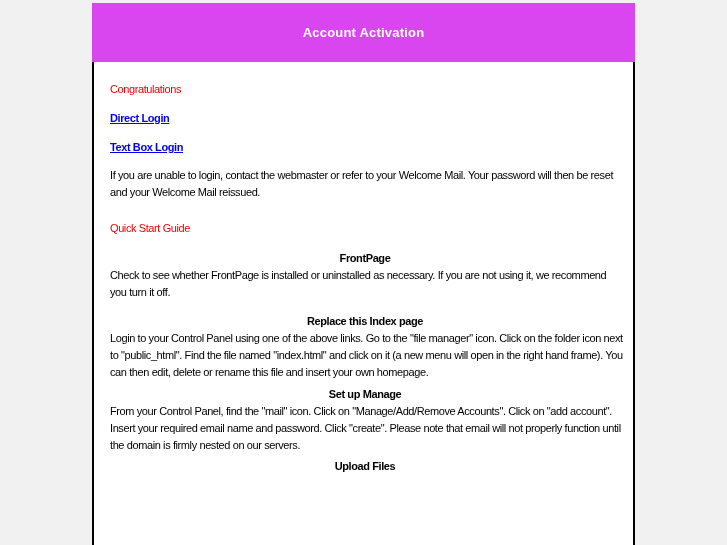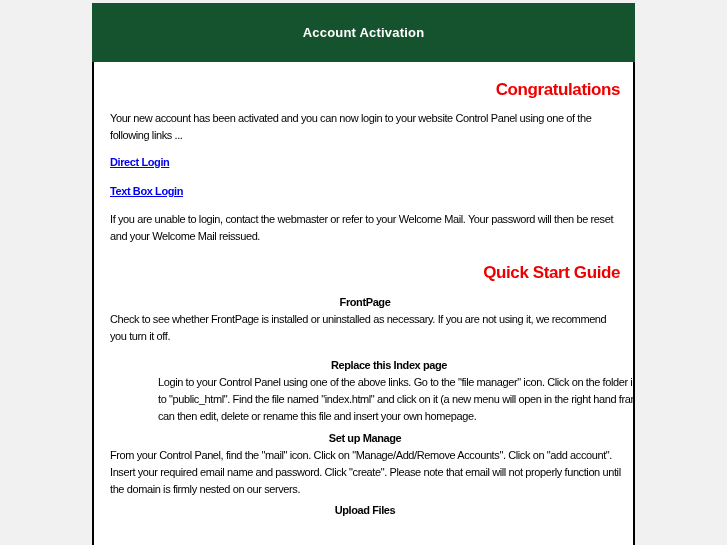--- a/index.html
+++ b/index.html
@@ -13,21 +13,21 @@
     background: #f1f1f1;
     font-family: "Liberation Sans", sans-serif;
     color: #000;
   }
   .page {
     width: 543px;
     margin: 3px auto 0;
   }
   .header {
     height: 59px;
-    background: #14532d;
+    background: #d946ef;
     display: flex;
     align-items: center;
     justify-content: center;
   }
   .header .title {
     color: #ffffff;
     font-size: 13px;
     font-weight: bold;
     letter-spacing: 0.2px;
   }
@@ -38,24 +38,23 @@
     box-sizing: border-box;
     height: 483px;
     padding: 19px 13px 0 16px;
     font-size: 11px;
     line-height: 17px;
     letter-spacing: -0.4px;
     overflow: hidden;
   }
   .red-heading {
     margin: 0;
-    font-size: 17px;
-    font-weight: bold;
+    font-size: 11px;
+    font-weight: normal;
     color: #ee0000;
-    text-align: right;
   }
   .para {
     margin: 0;
     white-space: pre;
   }
   a.login-link {
     color: #0000ee;
     font-weight: bold;
     text-decoration: underline;
     cursor: pointer;
@@ -70,38 +69,36 @@
     margin: 0;
     white-space: pre;
   }
   
   .mb12 { margin-bottom: 12px; }
   .mb11 { margin-bottom: 11px; }
   .mb10 { margin-bottom: 10px; }
   .mb25 { margin-bottom: 19px; }
   .mb13 { margin-bottom: 13px; }
   .mb6  { margin-bottom: 6px; }
-  .mb5  { margin-bottom: 5px; margin-left: 48px; }
+  .mb5  { margin-bottom: 5px; }
   .mb4  { margin-bottom: 4px; }
 </style>
 </head>
 <body>
 
 <div class="page">
 
   <div class="header">
     <span class="title">Account Activation</span>
   </div>
 
   <div class="content">
 
     <h2 class="red-heading mb12">Congratulations</h2>
 
-    <p class="para mb10">Your new account has been activated and you can now login to your website Control Panel using one of the
-following links ...</p>
 
     <p class="para mb12"><a class="login-link" href="#">Direct Login</a></p>
 
     <p class="para mb11"><a class="login-link" href="#">Text Box Login</a></p>
 
     <p class="para mb25">If you are unable to login, contact the webmaster or refer to your Welcome Mail. Your password will then be reset
 and your Welcome Mail reissued.</p>
 
     <h2 class="red-heading mb13">Quick Start Guide</h2>
 

